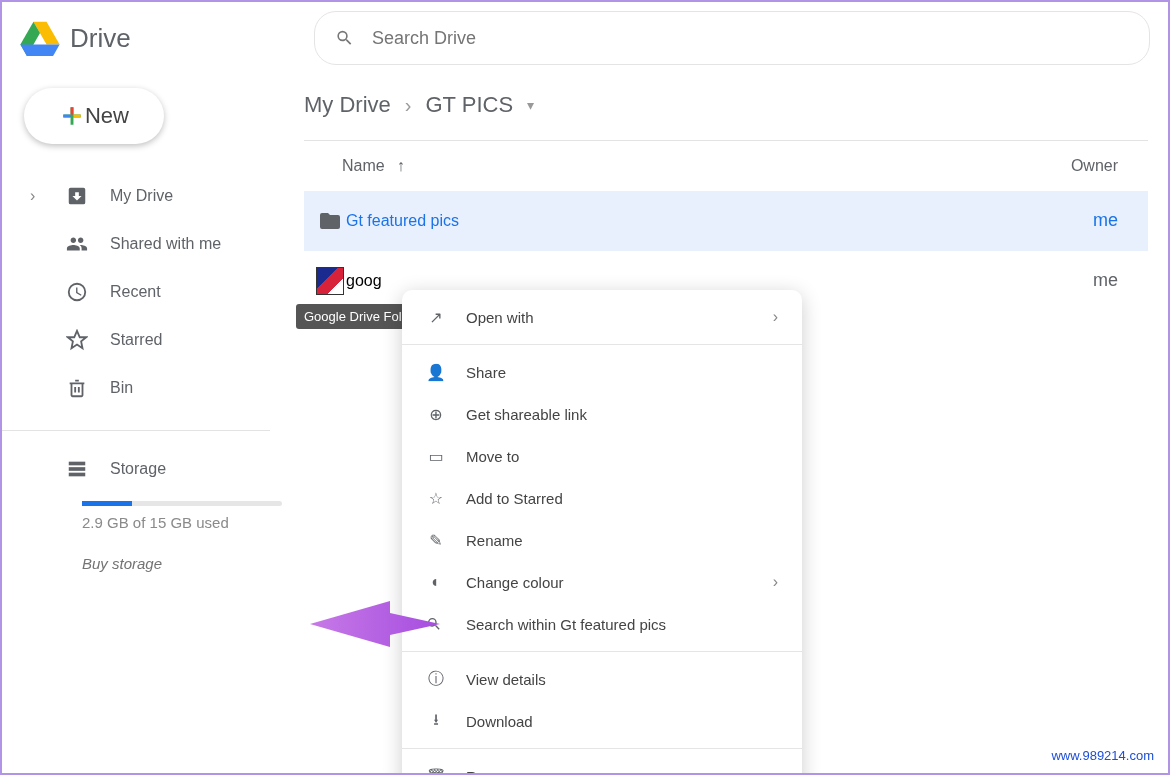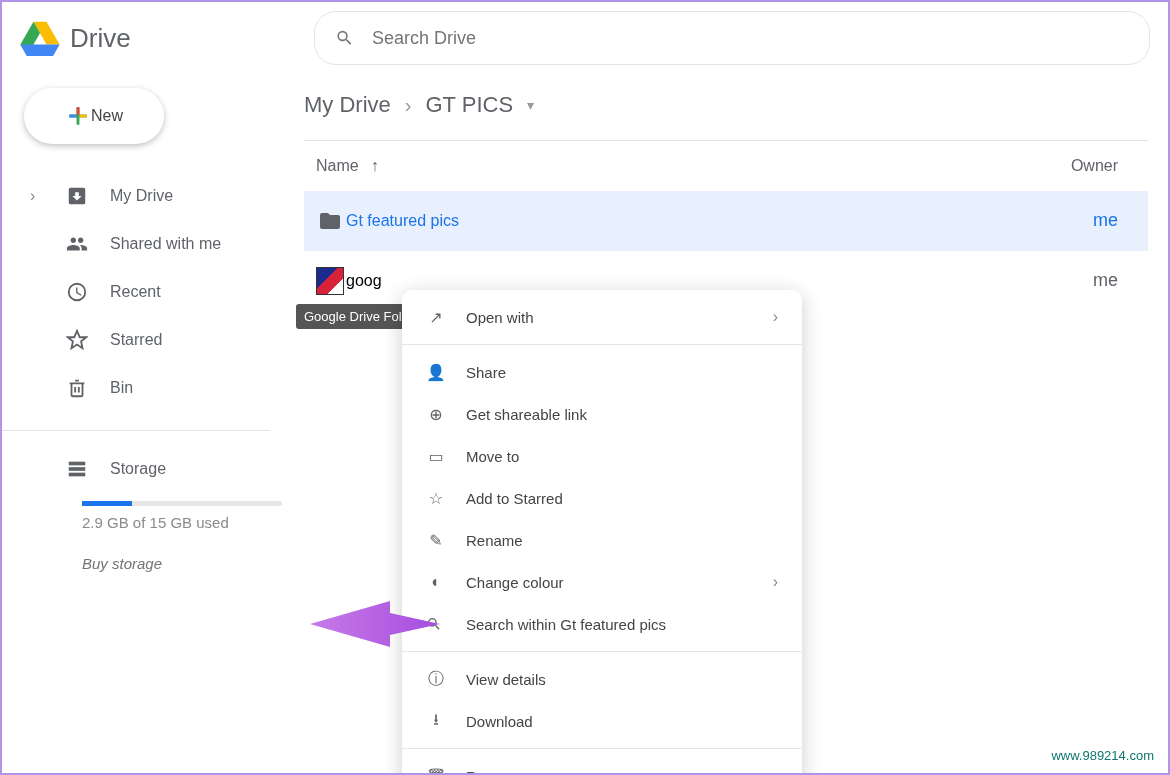--- a/index.html
+++ b/index.html
@@ -4,52 +4,52 @@
 <style>
 * { box-sizing: border-box; margin: 0; padding: 0; font-family: Arial, "Helvetica Neue", sans-serif; }
 body { background: #fff; filter: blur(0.6px); width:1170px; height:775px; overflow:hidden; position:relative; border:2px solid #b294e6;}
 .header { display:flex; align-items:center; height:72px; padding:0 18px; gap:24px;}
 .logo-wrap { display:flex; align-items:center; gap:10px; width:270px;}
 .app-name { font-size:26px; color:#5f6368; }
 .searchbar { flex:1; height:54px; background:#fff; border:1px solid #e4e4e4; border-radius:22px; display:flex; align-items:center; padding:0 20px; gap:18px; color:#888;}
 .searchbar input { border:none; outline:none; font-size:18px; color:#888; width:100%; }
 .layout { display:flex; height:calc(100% - 72px);}
 .sidebar { width:290px; padding:14px 0 0 22px; }
-.new-btn { display:flex; align-items:center; width:140px; height:56px; border-radius:30px; background:#fff; box-shadow:0 2px 6px rgba(0,0,0,0.25); justify-content:center; font-size:16px; color:#444; cursor:pointer; margin-bottom:28px;}
+.new-btn { display:flex; align-items:center; width:140px; height:56px; border-radius:30px; background:#fff; box-shadow:0 2px 6px rgba(0,0,0,0.25); justify-content:center; font-size:22px; color:#444; cursor:pointer; margin-bottom:28px;}
 .nav-item { display:flex; align-items:center; gap:22px; height:48px; color:#5f6368; font-size:16px; cursor:pointer; padding-left:6px;}
 .nav-item .chev { width:14px; display:inline-block; color:#888;}
 .nav-item svg, .icon-slot { width:22px; height:22px; flex-shrink:0; }
 .divider { border-top:1px solid #e3e3e3; margin:18px 0 18px -22px; width:100%;}
 .storage-label { font-size:16px; color:#5f6368; }
 .progress { width:200px; height:5px; background:#e6e6e6; margin:12px 0 8px 0; border-radius:3px;}
 .progress > div { width:25%; height:100%; background:#1a73e8;}
 .storage-text { font-size:15px; color:#8a8a8a; margin-bottom:24px;}
 .buy-link { font-size:15px; color:#737373; cursor:pointer;font-style:italic;}
 .main { flex:1; padding:18px 20px 0 12px; position:relative;}
 .breadcrumb { display:flex; align-items:center; gap:14px; font-size:22px; color:#5f6368; padding-bottom:22px; border-bottom:1px solid #e3e3e3;}
 .bc-seg { cursor:pointer; }
 .bc-chev { font-size:20px; color:#999;}
 .col-head { display:flex; justify-content:space-between; font-size:16px; color:#5f6368; padding:16px 30px 16px 12px;}
-.col-head .name { display:flex; align-items:center; gap:12px;}
+.col-head .name { display:flex; align-items:center; gap:12px;margin-left:26px;}
 .rows { }
 .row { display:flex; align-items:center; justify-content:space-between; height:60px; padding:0 30px 0 12px; border-bottom:1px solid transparent;}
 .row.sel { background:#e8f0fe; }
 .row .left { display:flex; align-items:center; gap:2px; font-size:16px;}
 .row .owner { font-size:18px; color:#5f6368;}
 .row.sel .owner { color:#1a73e8;}
 .row.sel .left a { color:#1a73e8;}
 .tooltip { position:absolute; top:230px; left:4px; background:#555; color:#fff; font-size:13px; padding:5px 8px; border-radius:3px; white-space:nowrap;}
 .ctx { position:absolute; top:216px; left:110px; width:400px; background:#fff; border-radius:10px; box-shadow:0 4px 20px rgba(0,0,0,0.2); padding:6px 0;}
 .ctx-item { display:flex; align-items:center; gap:20px; height:42px; padding:0 24px; font-size:15px; color:#444; cursor:pointer;}
 .ctx-item .chev { margin-left:auto; color:#888; font-size:16px;}
 .ctx-sep { height:1px; background:#e5e5e5; margin:6px 0;}
 .ctx-icon { width:20px; text-align:center; color:#5f6368; font-size:16px;}
 svg { display:block;}
 .arrow { position:absolute; top:515px; left:18px; }
-.watermark { position:absolute; right:14px; bottom:10px; font-size:13px; color:#0f766e;}
+.watermark { position:absolute; right:14px; bottom:10px; font-size:13px; color:#1d4ed8;}
 .img-thumb { width:28px;height:28px; background:linear-gradient(135deg,#1b2a8f 40%,#d8223a 40% 70%,#fff 70%); border:1px solid #333;}
 </style>
 </head>
 <body>
 
 <div class="header">
   <div class="logo-wrap">
     <svg width="40" height="36" viewBox="0 0 48 44">
       <polygon points="16,2 32,2 48,30 32,30" fill="#fbbc04"></polygon>
       <polygon points="16,2 0,30 8,44 24,16" fill="#34a853"></polygon>

